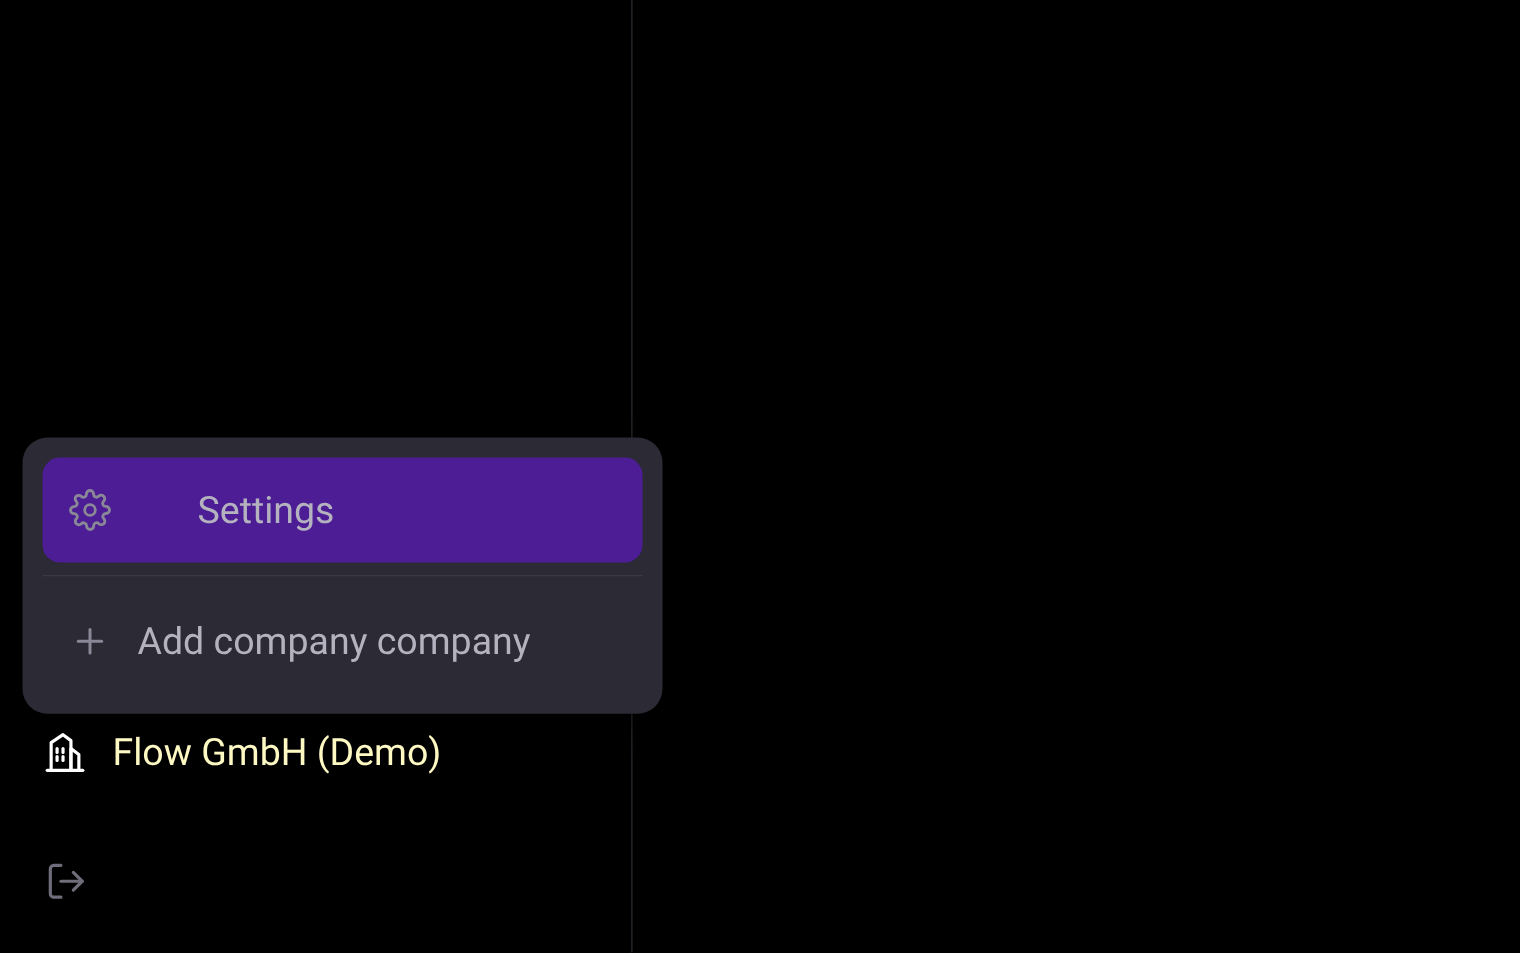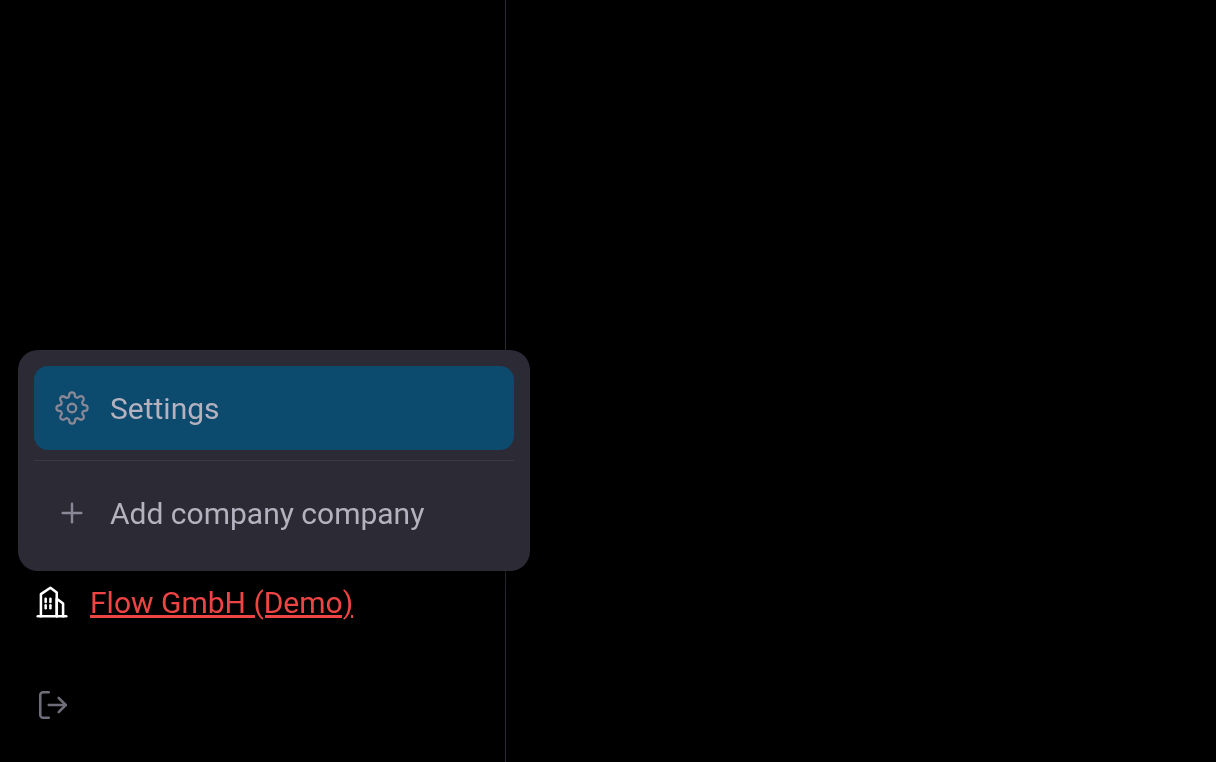--- a/index.html
+++ b/index.html
@@ -40,21 +40,22 @@
     .popup-item {
       display: flex;
       align-items: center;
       padding: 24px 20px;
       border-radius: 14px;
       cursor: pointer;
       color: #b5b2c0;
     }
     
     .popup-item.highlighted {
-      background: #0c4a6e;
+      background: #4c1d95;
+      gap: 48px;
     }
     
     .popup-item .icon-slot {
       width: 36px;
       height: 36px;
       margin-right: 20px;
       display: flex;
       align-items: center;
       justify-content: center;
       flex-shrink: 0;
@@ -87,22 +88,21 @@
       margin-right: 18px;
       display: flex;
       align-items: center;
       justify-content: center;
       flex-shrink: 0;
     }
     
     .company-label {
       font-size: 30px;
       font-weight: 400;
-      color: #ef4444;
-      text-decoration: underline;
+      color: #fef9c3;
     }
     
     .logout-row {
       position: absolute;
       left: 36px;
       top: 688px;
       display: flex;
       align-items: center;
       cursor: pointer;
     }

